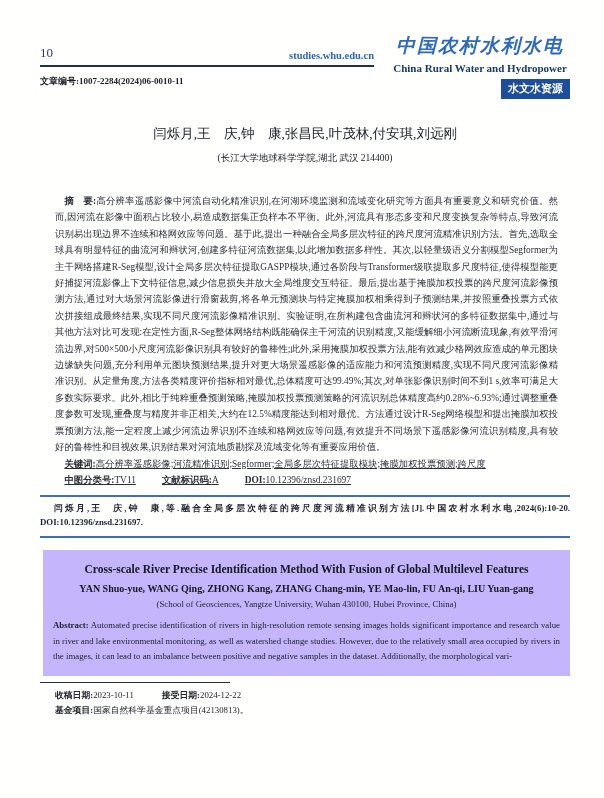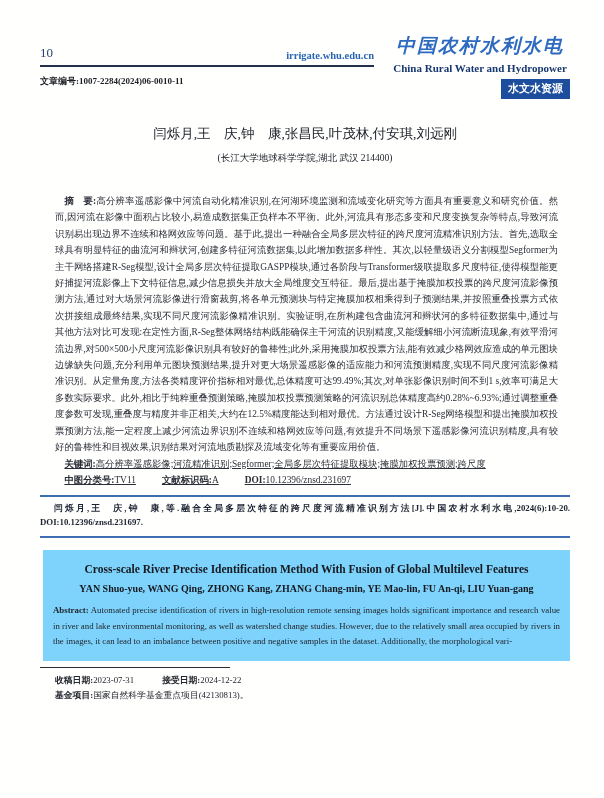--- a/index.html
+++ b/index.html
@@ -31,40 +31,40 @@
   
   .abstract{margin:28px 12px 0 15px;font-size:9.4px;line-height:16.4px;text-align:justify;
     text-indent:1em;color:#2b2e38;}
   .kwline,.clcline{margin:0 12px 0 15px;font-size:9.4px;line-height:16.4px;text-indent:1em;color:#2b2e38;text-decoration:underline;}
   .clcline .gap{margin-left:26px;}
   .rule-blue{border-top:2px solid #3f6fb2;margin-top:7px;}
   
   .cite{margin:5px 0 4px;color:#1c2230;}
   .cite p{margin:0 0 2px;font-size:8.8px;font-weight:bold;line-height:13.5px;text-indent:14px;text-align:justify;}
   
-  .enbox{margin:12px 0 0 3px;background:#7dd3fc;padding:13px 10px 11px;}
+  .enbox{margin:12px 0 0 3px;background:#c4b5fd;padding:13px 10px 11px;}
   .en-title{text-align:center;font-size:11.5px;font-weight:bold;color:#16191f;}
   .en-authors{text-align:center;font-size:10px;font-weight:bold;margin-top:8px;color:#16191f;}
   .en-affil{text-align:center;font-size:8.8px;margin-top:5px;color:#23262e;}
   .en-abs{margin:9px 0 0;font-size:8.8px;line-height:15.5px;text-align:justify;color:#23262e;}
   
   .foot{margin-top:6px;font-size:8.8px;line-height:15px;color:#23262e;}
   .foot-rule{width:190px;border-top:1.5px solid #2a2d33;margin-bottom:5px;}
   .foot p{margin:0;padding-left:15px;}
   .sp{display:inline-block;width:28px;}
 </style>
 </head>
 <body>
 
 <div class="page">
 
   <header class="header">
     <div class="header-left">
       <span class="pageno">10</span>
-      <span class="site">irrigate.whu.edu.cn</span>
+      <span class="site">studies.whu.edu.cn</span>
     </div>
     <div class="header-right">
       <div class="logo-cn">中国农村水利水电</div>
       <div class="logo-en">China Rural Water and Hydropower</div>
     </div>
   </header>
 
   <div class="row2">
     <div class="article-no">
       <span class="b">文章编号:</span><span>1007-2284(2024)06-0010-11</span>
@@ -90,27 +90,28 @@
 
   <div class="cite">
     <p>闫烁月,王　庆,钟　康,等.融合全局多层次特征的跨尺度河流精准识别方法[J].中国农村水利水电,2024(6):10-20. DOI:10.12396/znsd.231697.</p>
   </div>
 
   <div class="rule-blue"></div>
 
   <div class="enbox">
     <div class="en-title">Cross-scale River Precise Identification Method With Fusion of Global Multilevel Features</div>
     <div class="en-authors">YAN Shuo-yue, WANG Qing, ZHONG Kang, ZHANG Chang-min, YE Mao-lin, FU An-qi, LIU Yuan-gang</div>
+    <div class="en-affil">(School of Geosciences, Yangtze University, Wuhan 430100, Hubei Province, China)</div>
     <p class="en-abs"><span class="b">Abstract:</span> <span>Automated precise identification of rivers in high-resolution remote sensing images holds significant importance and research value in river and lake environmental monitoring, as well as watershed change studies. However, due to the relatively small area occupied by rivers in the images, it can lead to an imbalance between positive and negative samples in the dataset. Additionally, the morphological vari-</span></p>
   </div>
 
   <div class="foot">
     <div class="foot-rule"></div>
     <p>
-      <span class="b">收稿日期:</span><span>2023-07-31</span><span class="sp"></span><span class="b">接受日期:</span><span>2024-12-22</span>
+      <span class="b">收稿日期:</span><span>2023-10-11</span><span class="sp"></span><span class="b">接受日期:</span><span>2024-12-22</span>
     </p>
     <p>
       <span class="b">基金项目:</span><span>国家自然科学基金重点项目(42130813)。</span>
     </p>
 
   </div>
 
 </div>
 
 </body></html>

